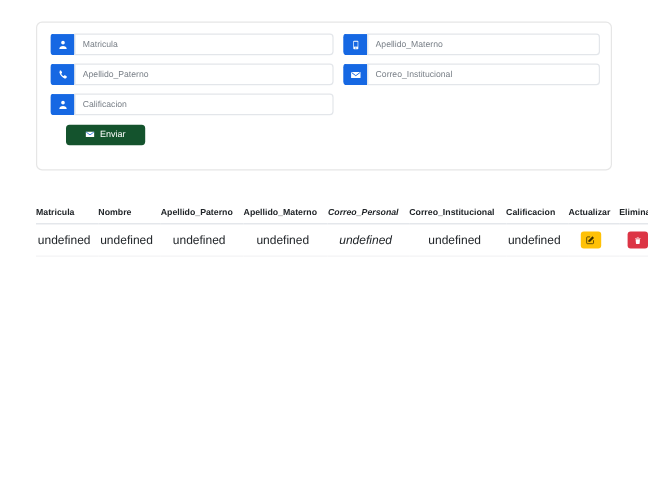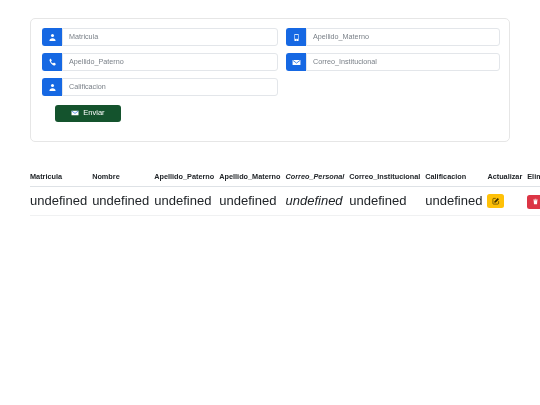--- a/index.html
+++ b/index.html
@@ -115,23 +115,23 @@
   table.data-table th {
     text-align: left;
     font-weight: bold;
     color: #212529;
     font-size: 7.3px;
     padding: 4px 5px 5px 0;
     border-bottom: 1.5px solid #dee2e6;
     white-space: nowrap;
   }
   table.data-table td {
-    text-align: left;
+    text-align: center;
     color: #212529;
-    font-size: 13px;
+    font-size: 10px;
     padding: 6px 5px 6px 0;
     border-bottom: 1px solid #f0f1f2;
     white-space: nowrap;
     vertical-align: middle;
   }
   th.c-mat  { padding-left: 3px; }
   td.c-mat  { padding-left: 3px; }
   th.c-ap,  td.c-ap  { padding-left: 7px; }
   th.c-am,  td.c-am  { padding-left: 11px; }
   th.c-cp,  td.c-cp  { padding-left: 7px; font-style: italic; }

